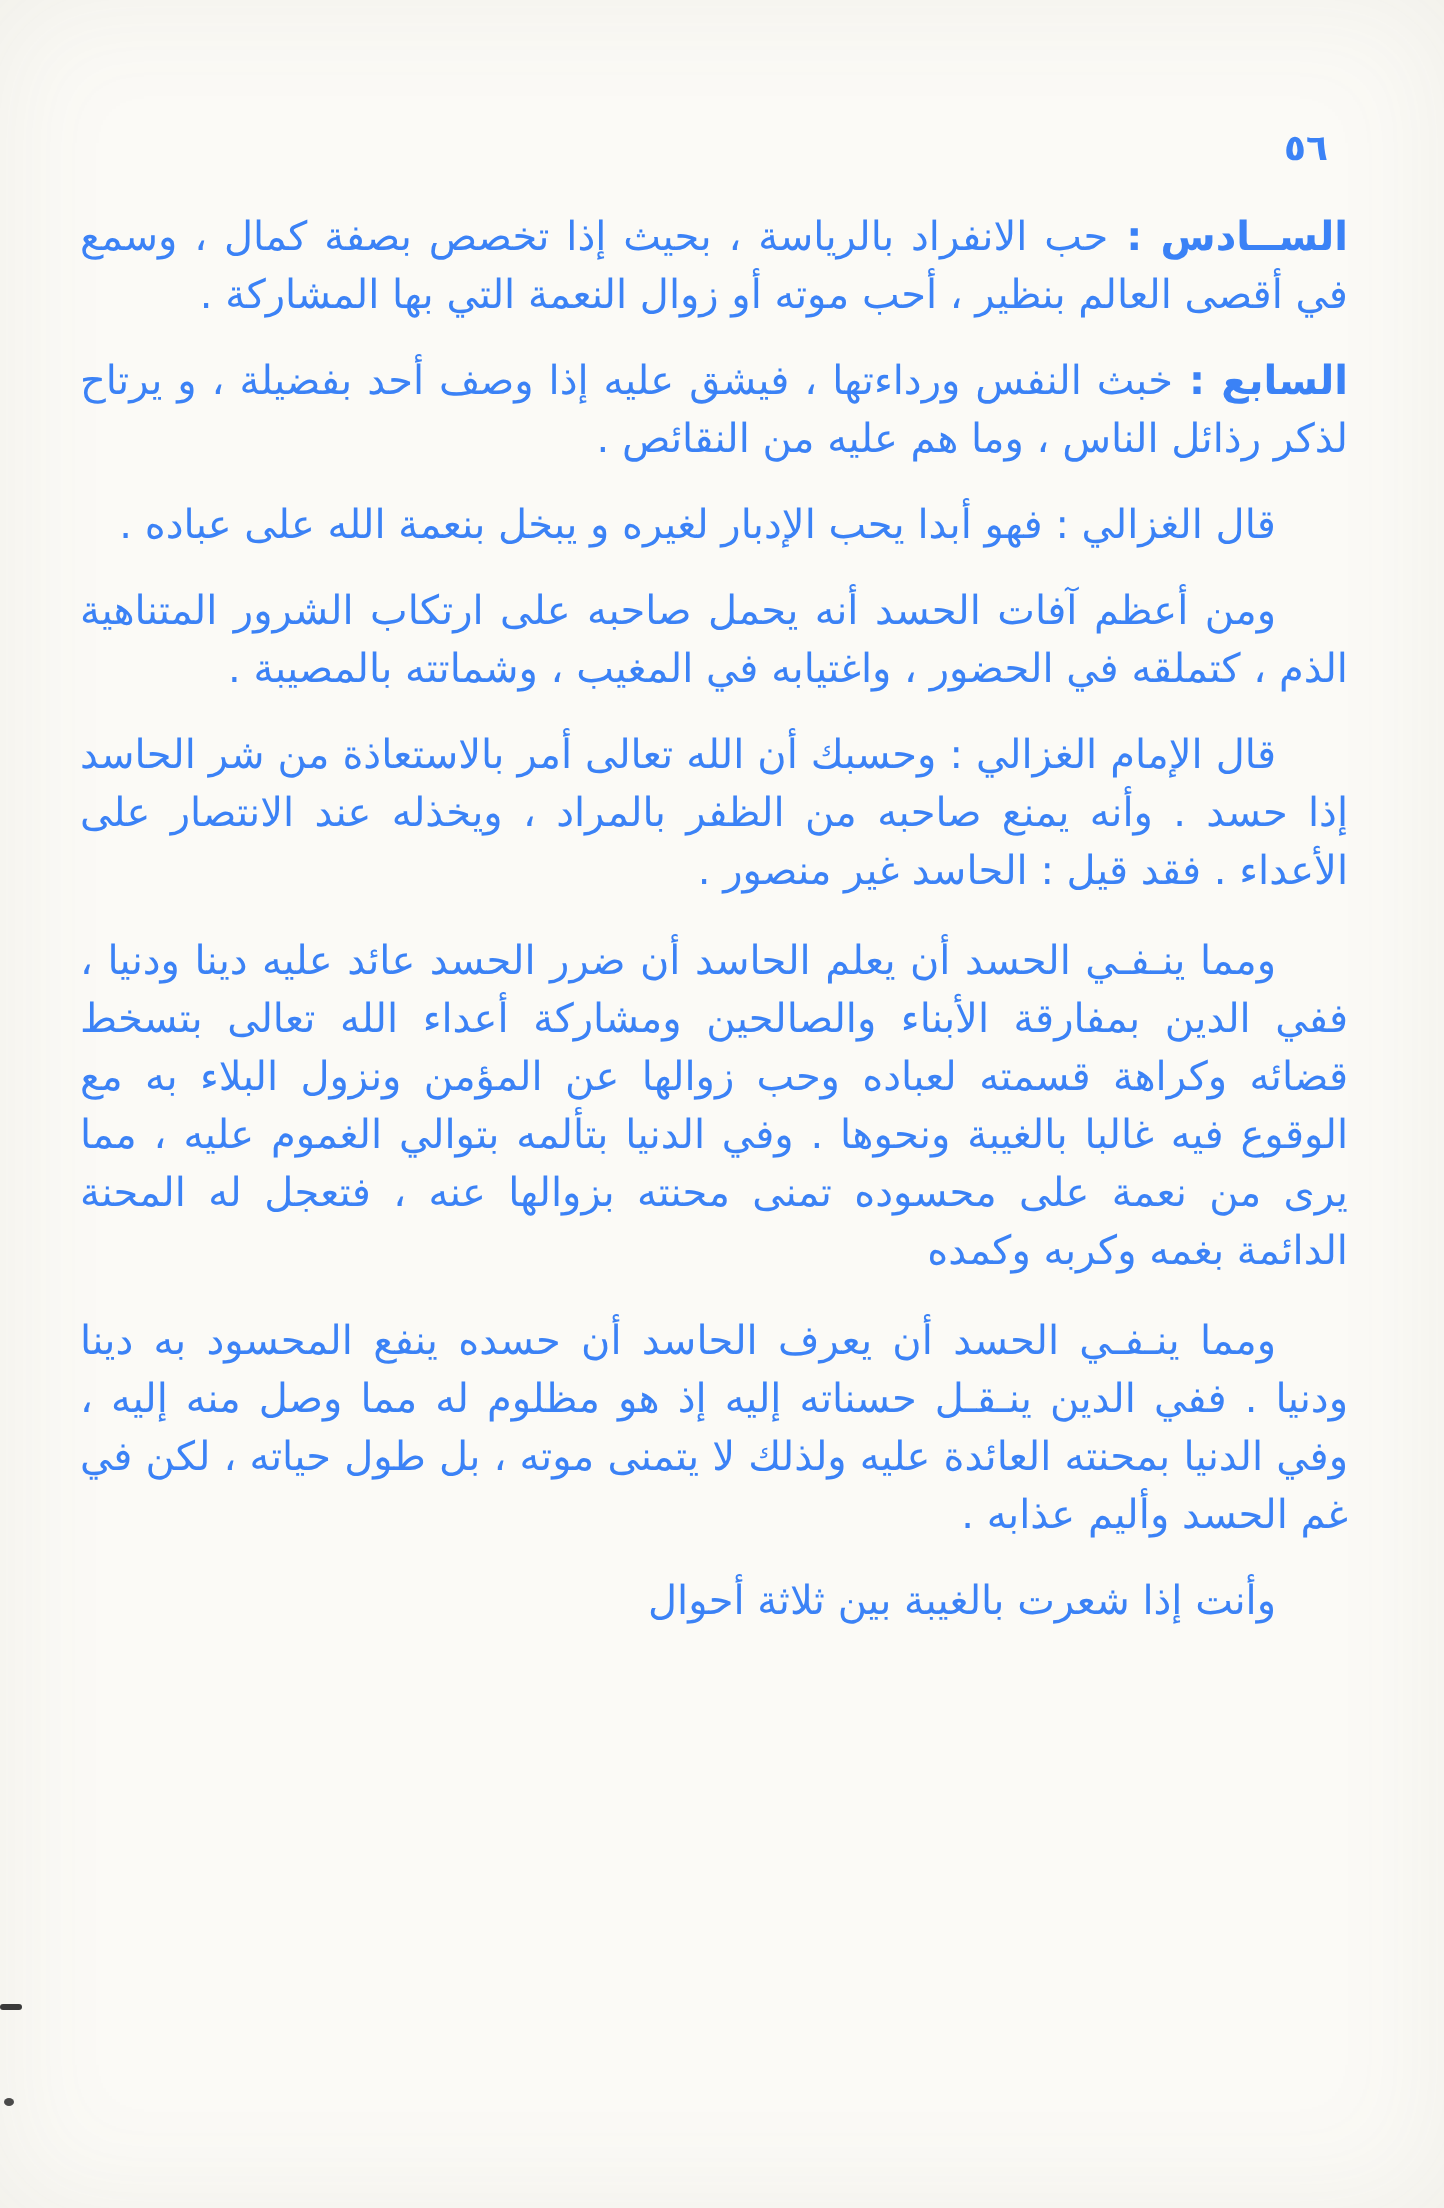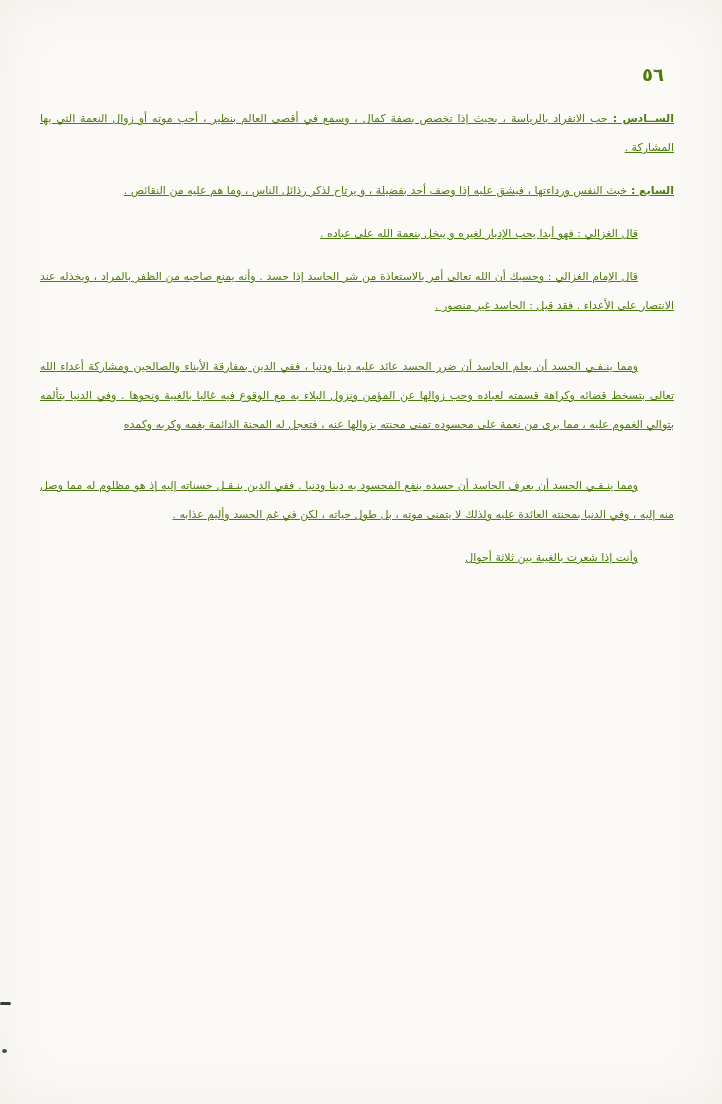--- a/index.html
+++ b/index.html
@@ -10,49 +10,48 @@
   .page {
     position: relative;
     width: 722px;
     height: 1104px;
     margin: 0 auto;
     background: #fbfaf6;
     box-shadow: inset 0 0 60px rgba(120,110,95,0.08);
     overflow: hidden;
     direction: rtl;
     font-family: "DejaVu Sans", sans-serif;
-    color: #4d7c0f;
+    color: #3b82f6;
   }
   .page-number {
     position: absolute;
     top: 64px;
     right: 58px;
     font-size: 18px;
     font-weight: bold;
     letter-spacing: 1px;
   }
   .content {
     position: absolute;
     top: 104px;
     right: 48px;
     left: 40px;
   }
   .para {
     margin: 0 0 14px 0;
-    font-size: 11px;
+    font-size: 20px;
     line-height: 29px;
     text-align: justify;
     text-justify: inter-word;
-    text-decoration: underline;
   }
   .para.indent {
     text-indent: 36px;
   }
   .para.gap-lg {
-    margin-top: 32px;
+    margin-top: 16px;
   }
   .lead {
     font-weight: bold;
   }
   .scan-speck-1 {
     position: absolute;
     left: 0;
     top: 1002px;
     width: 11px;
     height: 3px;
@@ -77,20 +76,21 @@
   <div class="page-number">٥٦</div>
 
   <div class="content">
 
     <p class="para"><span class="lead">الســادس : </span><span>حب الانفراد بالرياسة ، بحيث إذا تخصص بصفة كمال ، وسمع في أقصى العالم بنظير ، أحب موته أو زوال النعمة التي بها المشاركة .</span></p>
 
     <p class="para"><span class="lead">السابع : </span><span>خبث النفس ورداءتها ، فيشق عليه إذا وصف أحد بفضيلة ، و يرتاح لذكر رذائل الناس ، وما هم عليه من النقائص .</span></p>
 
     <p class="para indent"><span>قال الغزالي : فهو أبدا يحب الإدبار لغيره و يبخل بنعمة الله على عباده .</span></p>
 
+    <p class="para indent"><span>ومن أعظم آفات الحسد أنه يحمل صاحبه على ارتكاب الشرور المتناهية الذم ، كتملقه في الحضور ، واغتيابه في المغيب ، وشماتته بالمصيبة .</span></p>
 
     <p class="para indent"><span>قال الإمام الغزالي : وحسبك أن الله تعالى أمر بالاستعاذة من شر الحاسد إذا حسد . وأنه يمنع صاحبه من الظفر بالمراد ، ويخذله عند الانتصار على الأعداء . فقد قيل : الحاسد غير منصور .</span></p>
 
 
     <p class="para indent gap-lg"><span>ومما ينـفـي الحسد أن يعلم الحاسد أن ضرر الحسد عائد عليه دينا ودنيا ، ففي الدين بمفارقة الأبناء والصالحين ومشاركة أعداء الله تعالى بتسخط قضائه وكراهة قسمته لعباده وحب زوالها عن المؤمن ونزول البلاء به مع الوقوع فيه غالبا بالغيبة ونحوها . وفي الدنيا بتألمه بتوالي الغموم عليه ، مما يرى من نعمة على محسوده تمنى محنته بزوالها عنه ، فتعجل له المحنة الدائمة بغمه وكربه وكمده</span></p>
 
     <p class="para indent gap-lg"><span>ومما ينـفـي الحسد أن يعرف الحاسد أن حسده ينفع المحسود به دينا ودنيا . ففي الدين ينـقـل حسناته إليه إذ هو مظلوم له مما وصل منه إليه ، وفي الدنيا بمحنته العائدة عليه ولذلك لا يتمنى موته ، بل طول حياته ، لكن في غم الحسد وأليم عذابه .</span></p>
 
     <p class="para indent"><span>وأنت إذا شعرت بالغيبة بين ثلاثة أحوال</span></p>
 

